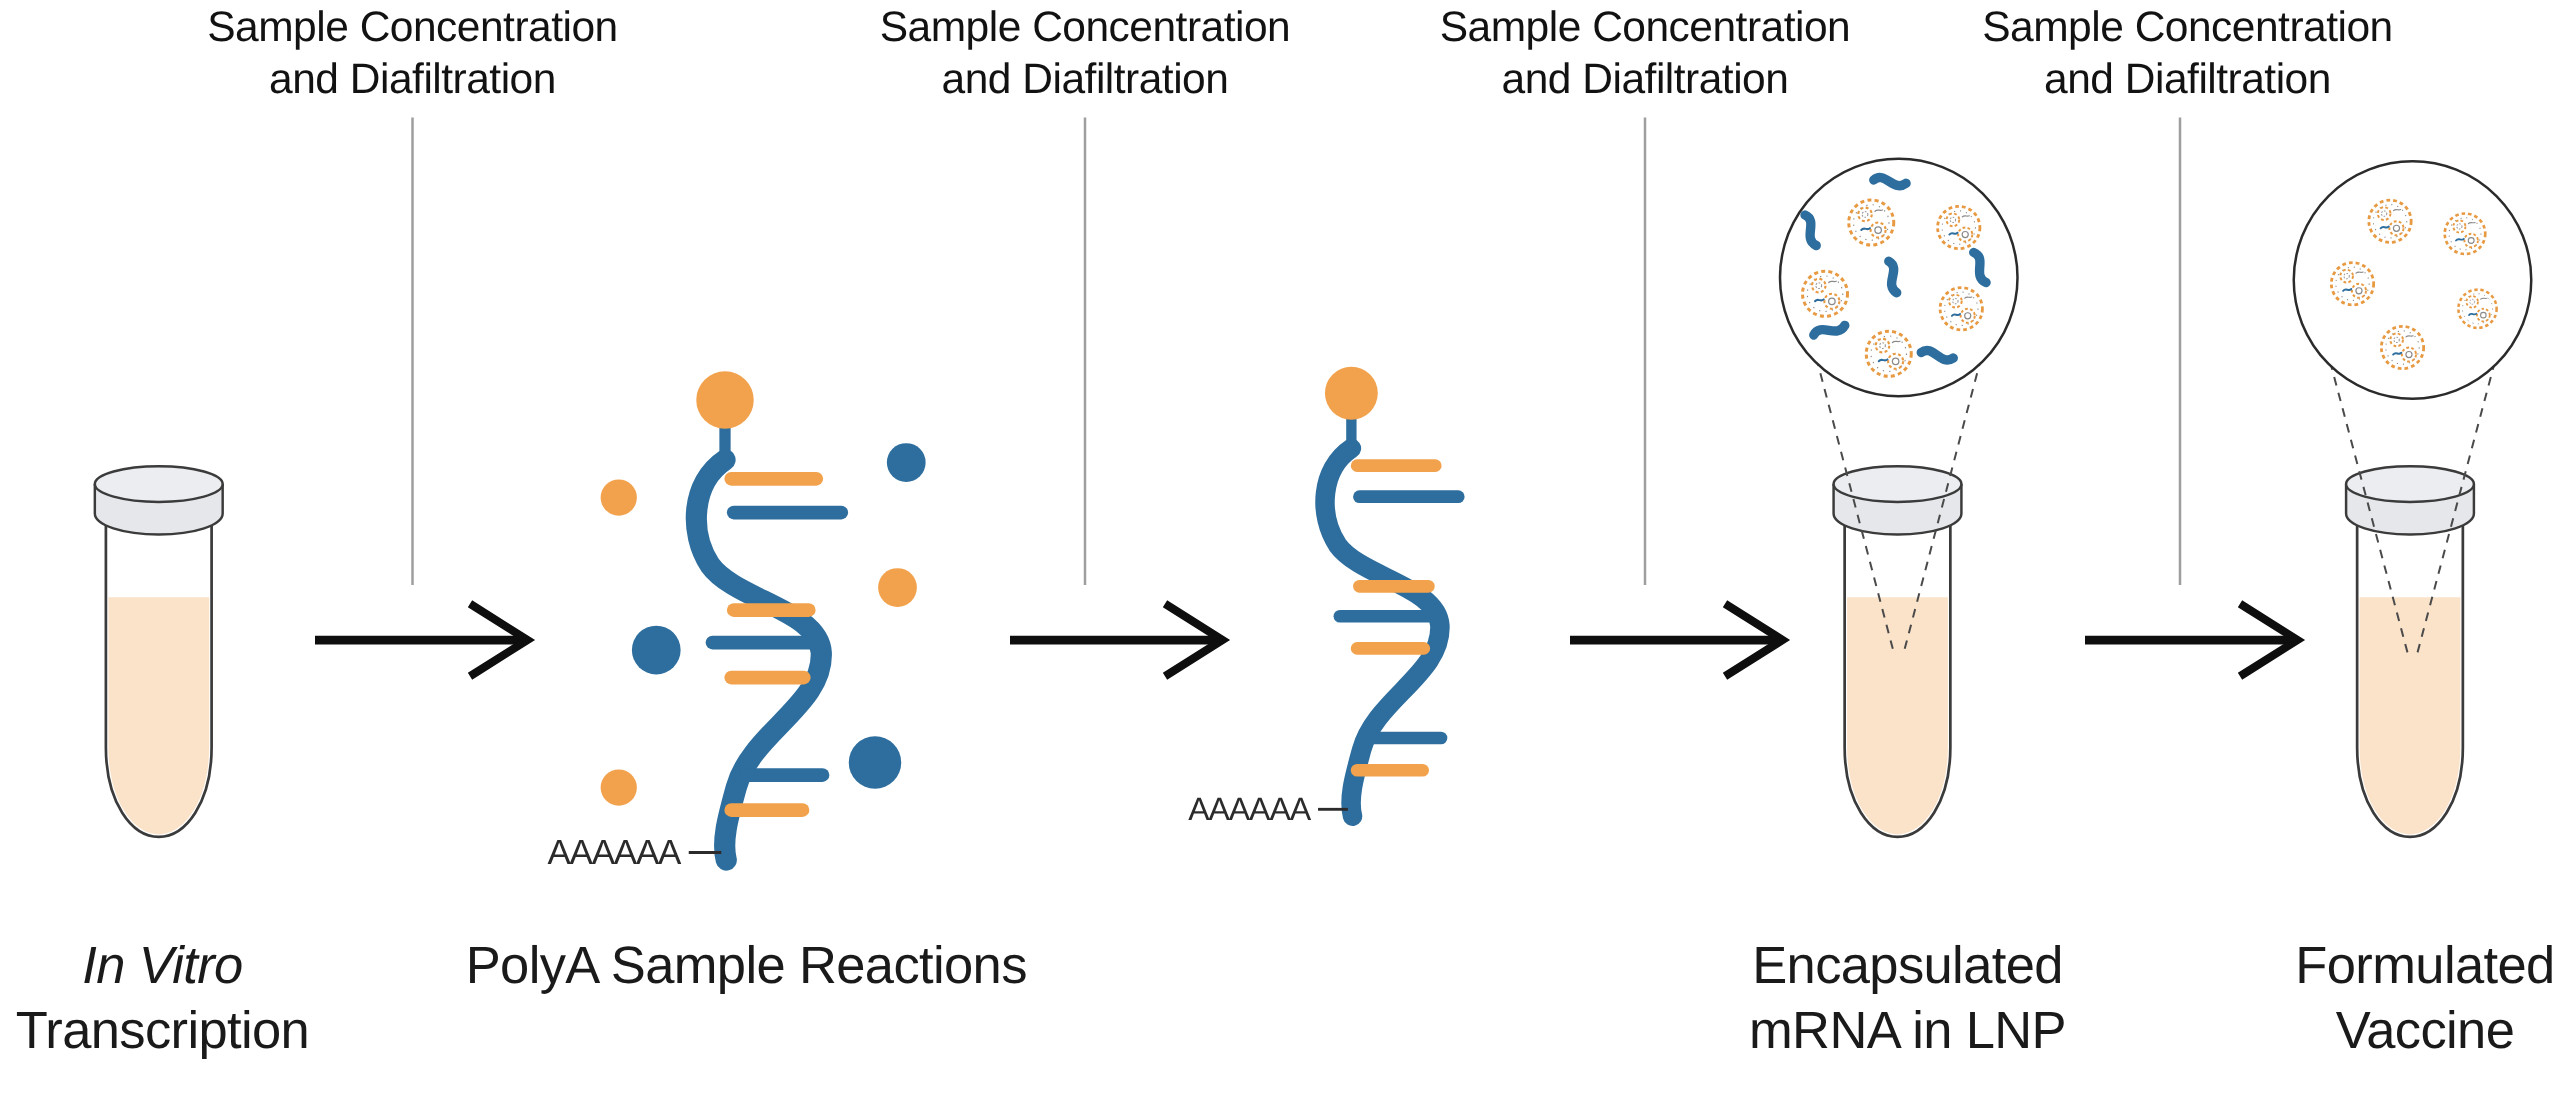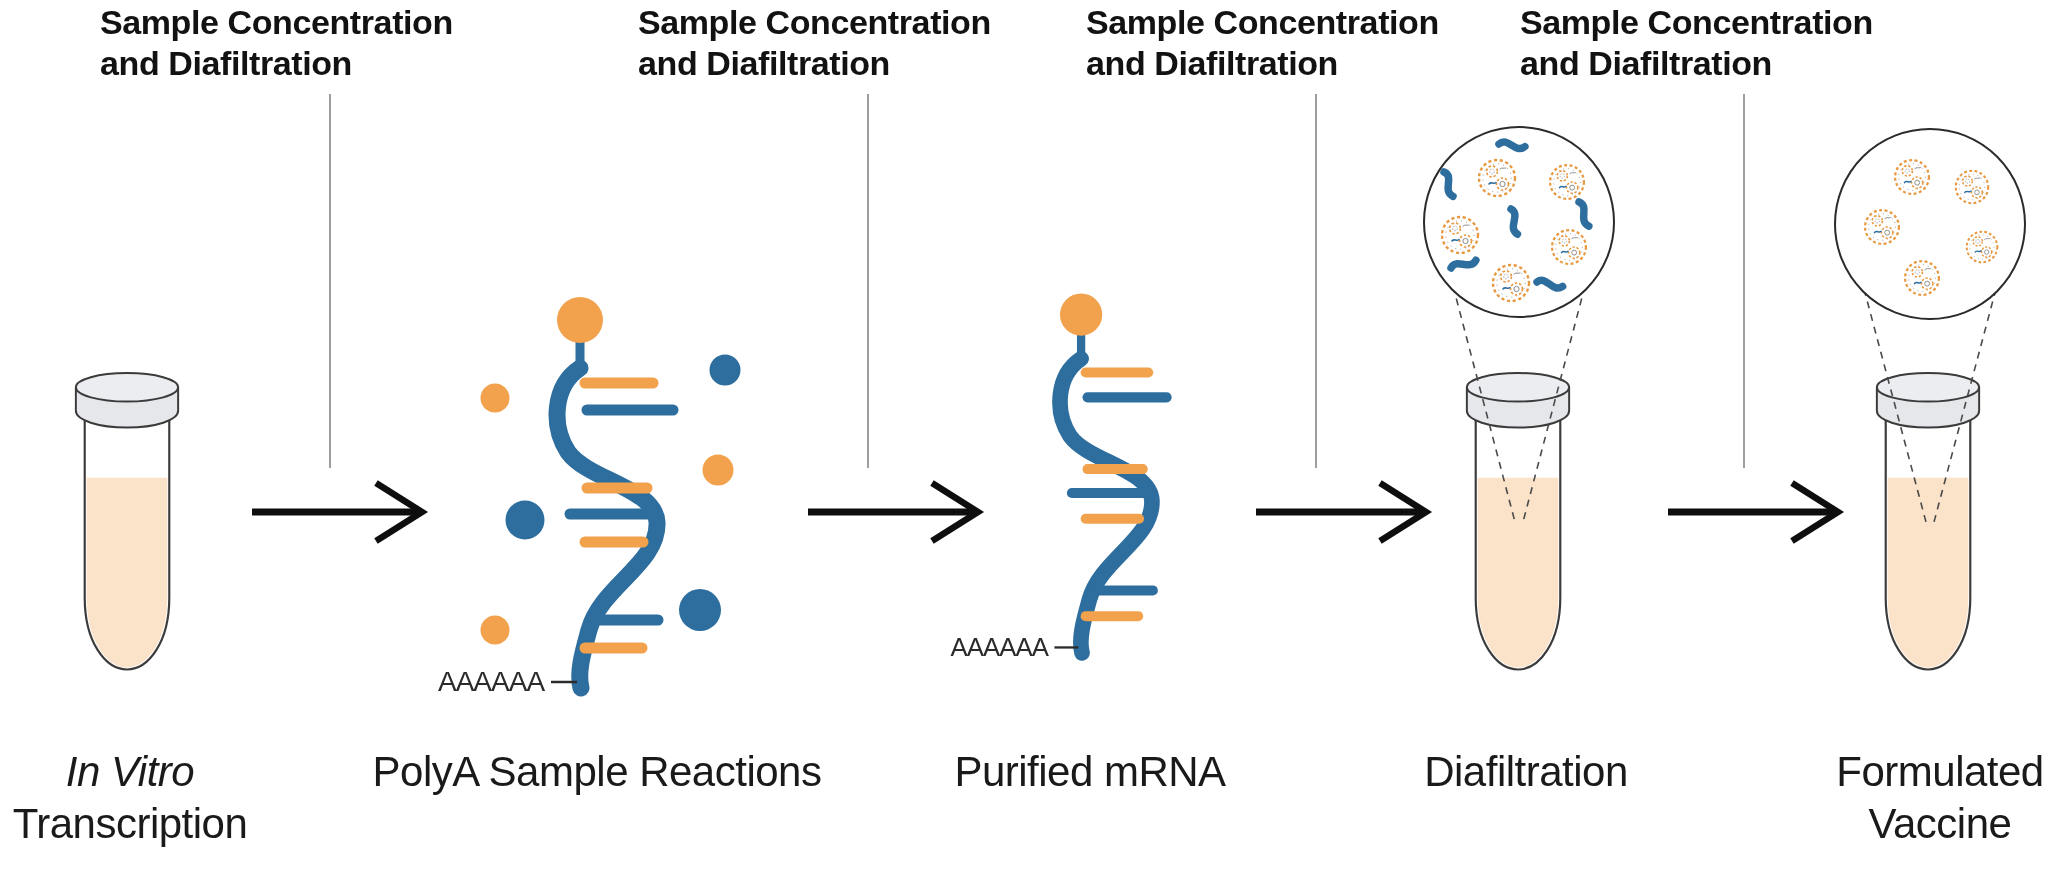--- a/index.html
+++ b/index.html
@@ -1,22 +1,22 @@
 <!DOCTYPE html>
 <html><head>
 <meta charset="utf-8">
 <style>
   html,body{margin:0;padding:0;background:#ffffff;}
   .canvas{
     position:relative;width:2048px;height:888px;background:#ffffff;overflow:hidden;
     font-family:"Liberation Sans", sans-serif;color:#161616;
   }
   .filt-header{
-    position:absolute;top:2px;width:460px;
-    font-size:34px;font-weight:700;line-height:41px;letter-spacing:-0.4px;color:#121212;
+    position:absolute;top:2px;width:460px;text-align:center;
+    font-size:34px;font-weight:400;line-height:41px;letter-spacing:-0.4px;color:#121212;
   }
   .drop-line{position:absolute;top:94px;width:2px;height:374px;background:#9e9e9e;}
   .stage-label{
     position:absolute;top:746px;width:480px;text-align:center;
     font-size:42px;font-weight:500;line-height:52px;letter-spacing:-0.5px;color:#1a1a1a;
   }
   .stage-label .l1.italic{font-style:italic;}
   .abs{position:absolute;}
   svg{display:block;overflow:visible;}
 </style>
@@ -168,25 +168,22 @@
     <use href="#lnp" transform="translate(92,154) scale(0.94)"></use>
   </svg>
 
   <div class="stage-label" style="left:-110px">
     <div class="l1 italic">In Vitro</div>
     <div class="l2">Transcription</div>
   </div>
   <div class="stage-label" style="left:357px">
     <div class="l2">PolyA Sample Reactions</div>
   </div>
-  <div class="stage-label" style="left:850px">
-    <div class="l1">Purified mRNA</div>
-    <div class="l2"></div>
-  </div>
   <div class="stage-label" style="left:1286px">
-    <div class="l1">Diafiltration</div>
+    <div class="l1">Encapsulated</div>
+    <div class="l2">mRNA in LNP</div>
   </div>
   <div class="stage-label" style="left:1700px">
     <div class="l1">Formulated</div>
     <div class="l2">Vaccine</div>
   </div>
 
 </div>
 
 </body></html>

